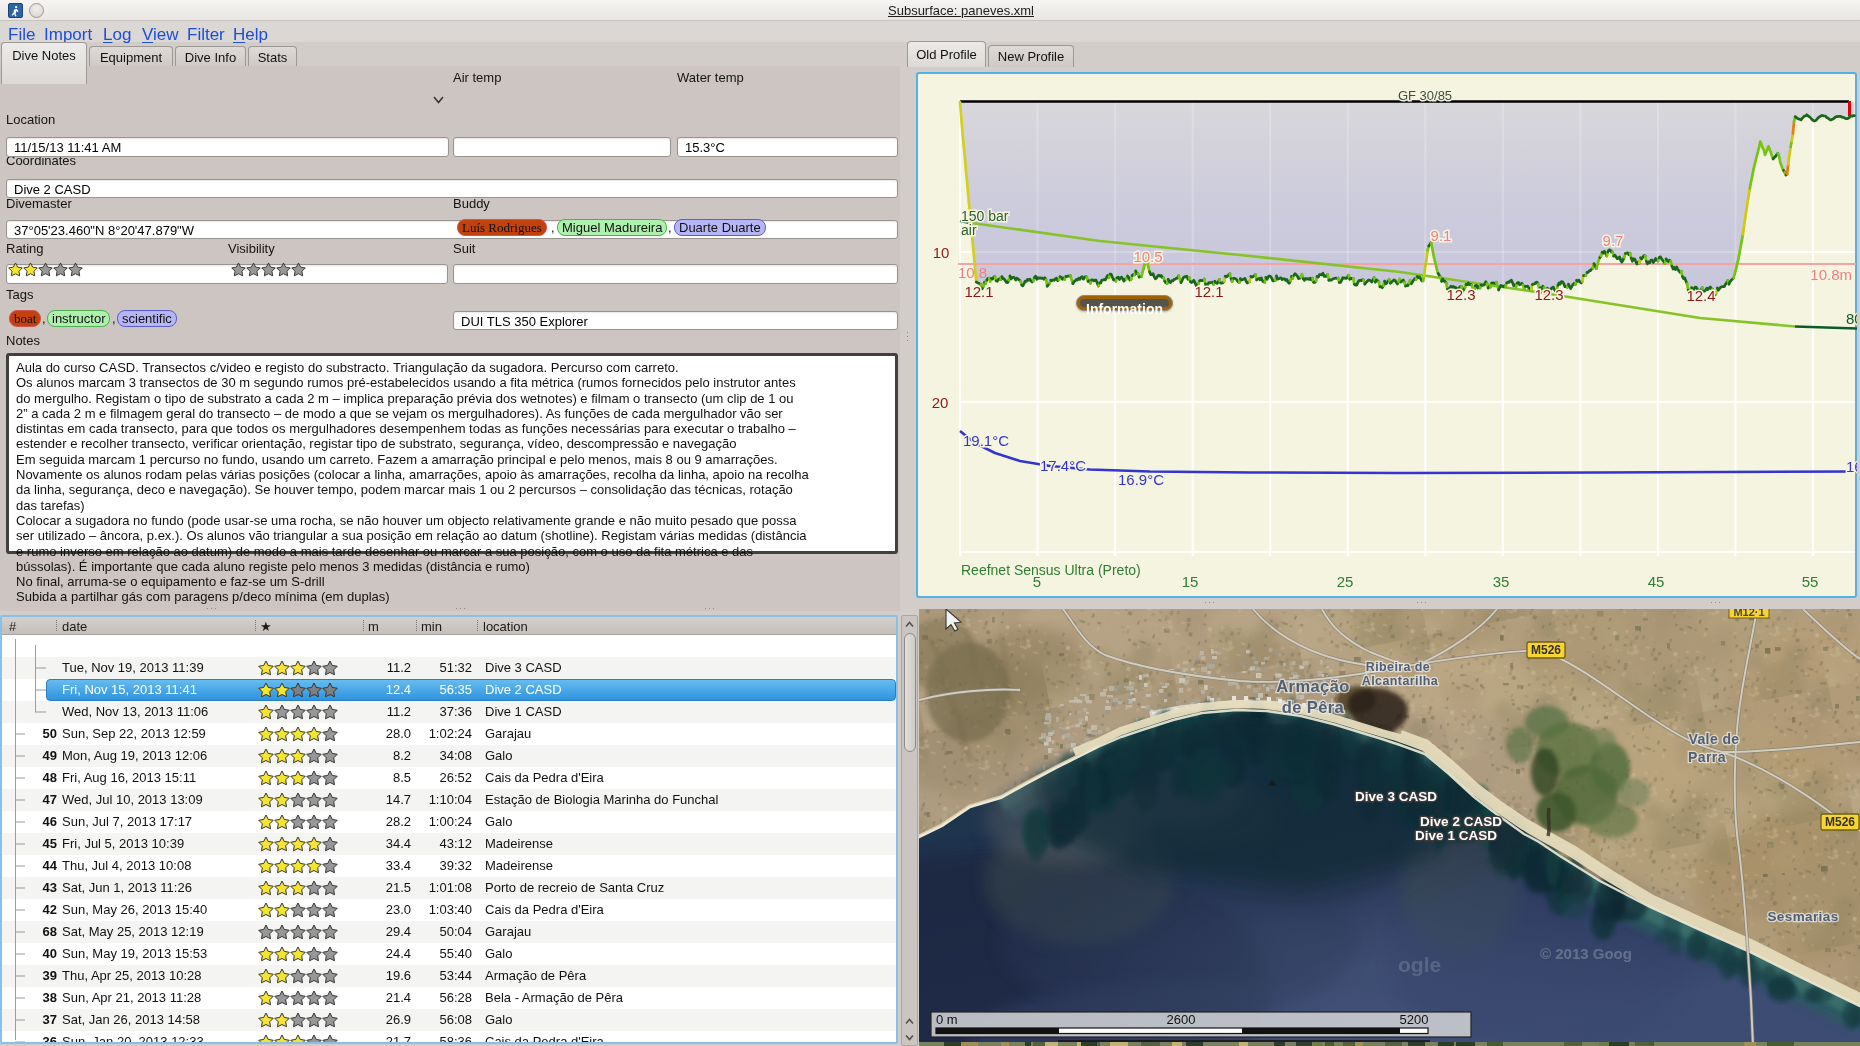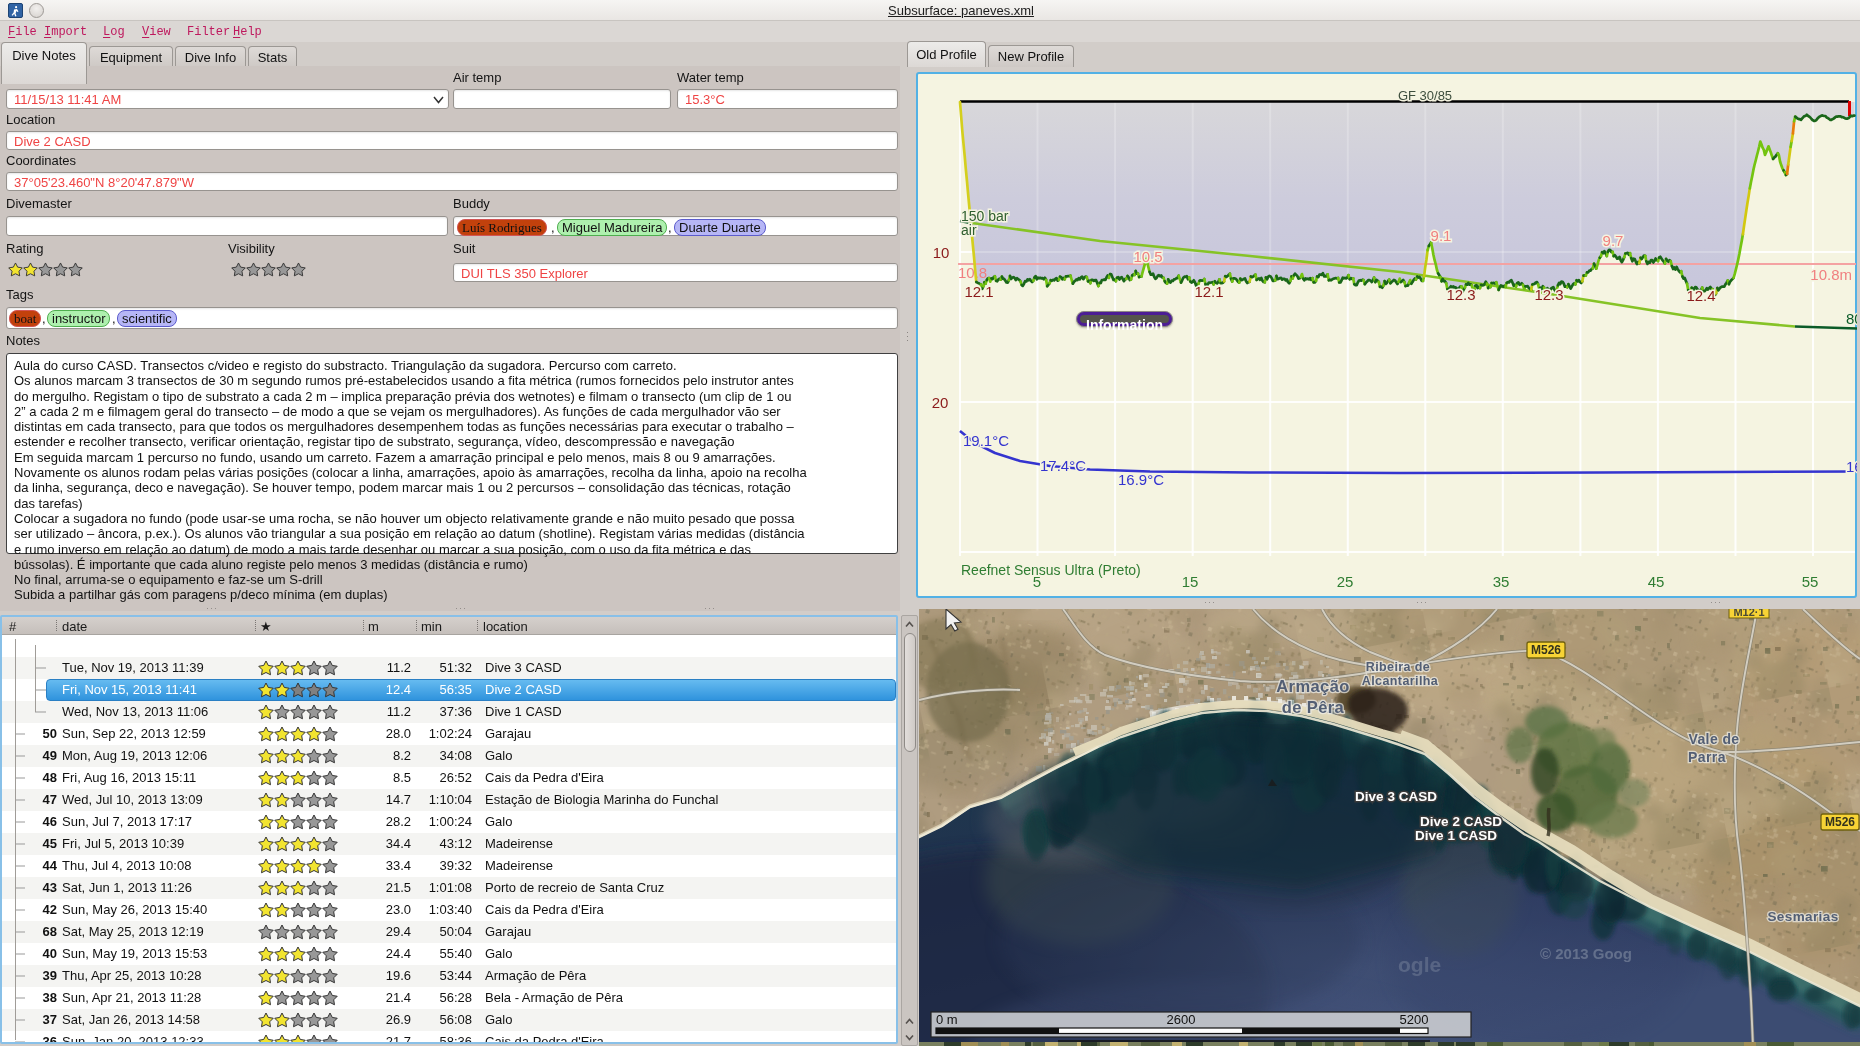--- a/index.html
+++ b/index.html
@@ -5,58 +5,58 @@
 html,body{width:1860px;height:1046px;overflow:hidden;}
 body{font-family:"Liberation Sans",sans-serif;background:#d2cdc9;position:relative;}
 .abs{position:absolute;}
 
 #titlebar{left:0;top:0;width:1860px;height:21px;background:linear-gradient(#f6f5f3,#e9e6e3);border-bottom:1px solid #c8c4c0;}
 #title{left:888px;top:3px;width:300px;font-size:13px;color:#1c1c1c;text-decoration:underline;}
 #appicon{left:8px;top:3px;width:15px;height:15px;background:#3063a4;border-radius:2px;border:1px solid #1d4474;}
 #circbtn{left:29px;top:3px;width:15px;height:15px;border-radius:50%;background:radial-gradient(circle at 50% 35%,#f2f0ee,#d4d0cc);border:1px solid #9d9995;}
 
 #menubar{left:0;top:21px;width:1860px;height:21px;background:#dbd7d4;}
-.mi{position:absolute;top:25px;font-size:12px;color:#be185d;font-family:Liberation Mono, monospace;}
+.mi{position:absolute;top:25px;font-size:17px;color:#1d4ed8;}
 .mi u{text-decoration:underline;text-underline-offset:2px;}
 
 .tab{position:absolute;font-size:13px;color:#111;text-align:center;border:1px solid #9c9894;border-bottom:none;border-radius:4px 4px 0 0;background:linear-gradient(#dedad7,#cec9c5);}
 .tab.act{background:linear-gradient(#ecebe9,#dcd8d5);z-index:3;}
 #formarea{left:0;top:66px;width:900px;height:545px;background:#ccc5c1;}
 #rightbg{left:900px;top:42px;width:960px;height:570px;background:#d2cdc9;}
 .lbl{position:absolute;font-size:13px;color:#141414;white-space:nowrap;}
-.fld{position:absolute;background:#fff;border:1px solid #97938f;border-radius:3px;font-size:13px;color:#ef4444;white-space:nowrap;overflow:hidden;box-shadow:inset 0 1px 2px rgba(0,0,0,.10);}
+.fld{position:absolute;background:#fff;border:1px solid #97938f;border-radius:3px;font-size:13px;color:#000000;white-space:nowrap;overflow:hidden;box-shadow:inset 0 1px 2px rgba(0,0,0,.10);margin-top:48px;}
 .fld span.t{position:absolute;left:7px;top:2px;}
 .pill{position:absolute;font-size:13px;color:#111;border-radius:8px;padding:0 4px;height:17px;line-height:16px;}
 .pr{background:#c2410c;border:1.5px solid #d25555;font-family:Liberation Serif, serif;}
 .pg{background:#aef0ae;border:1.5px solid #4fae4f;}
 .pb{background:#b6b6f6;border:1.5px solid #5c5ccc;}
 .cm{position:absolute;font-size:13px;color:#111;}
 
-#notes{left:6px;top:353px;width:892px;height:201px;background:#fff;border:1px solid #404040;border-radius:3px;font-size:13px;line-height:15.3px;color:#111;padding:4px 6px 9px 7px;}
+#notes{left:6px;top:353px;width:892px;height:201px;background:#fff;border:3px solid #404040;border-radius:3px;font-size:13px;line-height:15.3px;color:#111;padding:4px 6px 9px 7px;}
 
 .dots{position:absolute;color:#8a8683;font-size:9px;letter-spacing:1px;}
 
 #tablewrap{left:0;top:615px;width:898px;height:429px;background:#fff;border:2px solid #88c0e8;border-radius:2px;overflow:hidden;}
 #thead{position:absolute;left:0;top:0;width:894px;height:18px;background:linear-gradient(#d5d0cc,#c5bfbb);border-bottom:1px solid #a8a4a0;}
 .th{position:absolute;top:2px;font-size:13px;color:#1a1a1a;}
 .colsep{position:absolute;top:3px;width:1px;height:11px;border-left:1px dotted #7a7673;}
 .row{position:absolute;left:0;width:894px;height:22px;font-size:13px;color:#111;}
 .row.alt{background:#f4f4f2;}
 .rn{position:absolute;top:3px;text-align:right;width:43px;left:12px;font-weight:bold;}
 .rd{position:absolute;left:60px;top:3px;}
 .rm{position:absolute;top:3px;text-align:right;width:70px;right:485px;}
 .rmin{position:absolute;top:3px;text-align:right;width:80px;right:424px;}
 .rl{position:absolute;left:483px;top:3px;}
 #selrow{position:absolute;left:44px;top:0;width:850px;height:22px;border-radius:4px;background:linear-gradient(#66bbf0,#2f93dd);border:1px solid #2a7fc4;color:#fff;}
 
 #vsb{left:901px;top:615px;width:17px;height:431px;background:#cac5c1;border:1px solid #aaa6a2;border-radius:2px;}
 #sthumb{position:absolute;left:1.5px;top:17px;width:12px;height:119px;background:linear-gradient(90deg,#e2dedb,#cfcac6);border:1px solid #8e8a86;border-radius:6px;}
 
 #chartbox{left:916px;top:72px;width:941px;height:526px;background:#f5f4e1;border:2px solid #52b1e5;border-radius:3px;}
-#infobtn{left:1076px;top:295px;width:97px;height:16px;background:#4c1d95;border:1px solid #8d8984;border-radius:8px;box-shadow:0 1px 2px rgba(0,0,0,.25);margin-top:16px;}
+#infobtn{left:1076px;top:295px;width:97px;height:16px;background:#a16207;border:1px solid #8d8984;border-radius:8px;box-shadow:0 1px 2px rgba(0,0,0,.25);}
 #infobtn .in{position:absolute;left:3px;top:3px;right:3px;bottom:3px;background:#54544c;border-radius:5px;color:#fff;font-weight:bold;font-size:14px;text-align:center;line-height:21px;}
 </style></head>
 <body>
 
 <svg width="0" height="0" style="position:absolute">
     <defs>
       <polygon id="star" points="8.00,1.00 10.29,5.44 15.23,6.25 11.71,9.81 12.47,14.75 8.00,12.50 3.53,14.75 4.29,9.81 0.77,6.25 5.71,5.44"></polygon>
     </defs>
   </svg>
 

